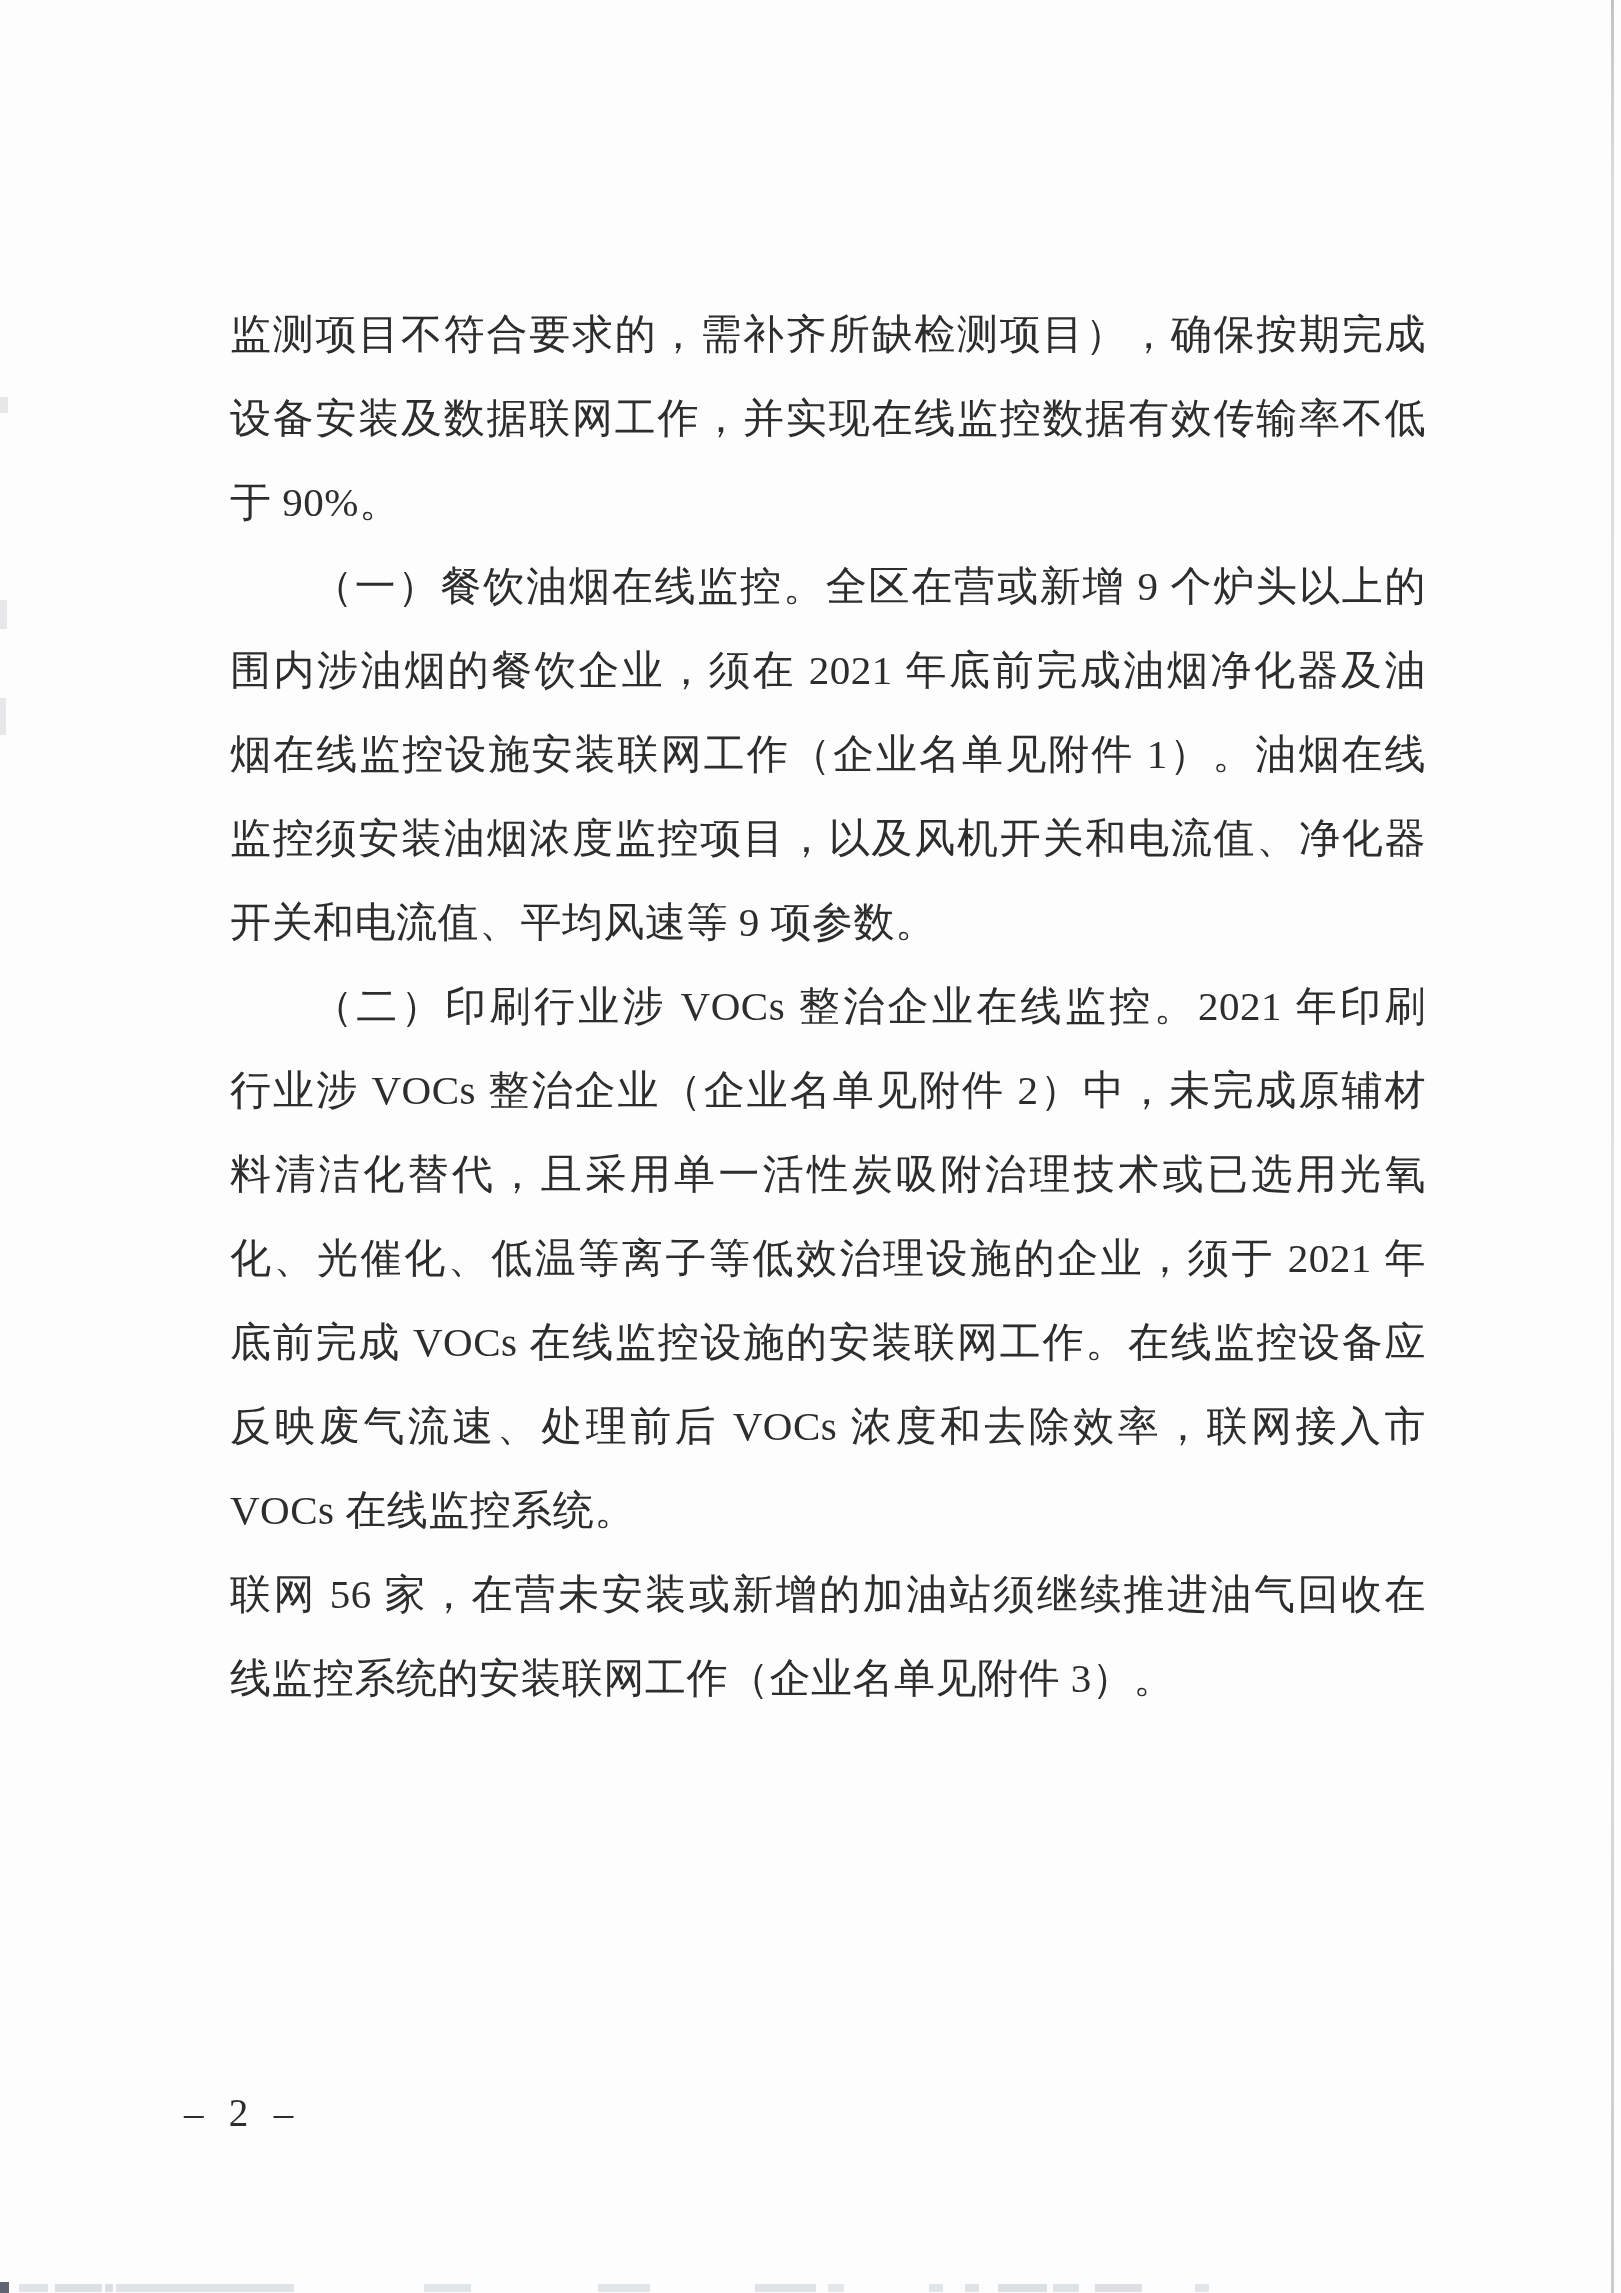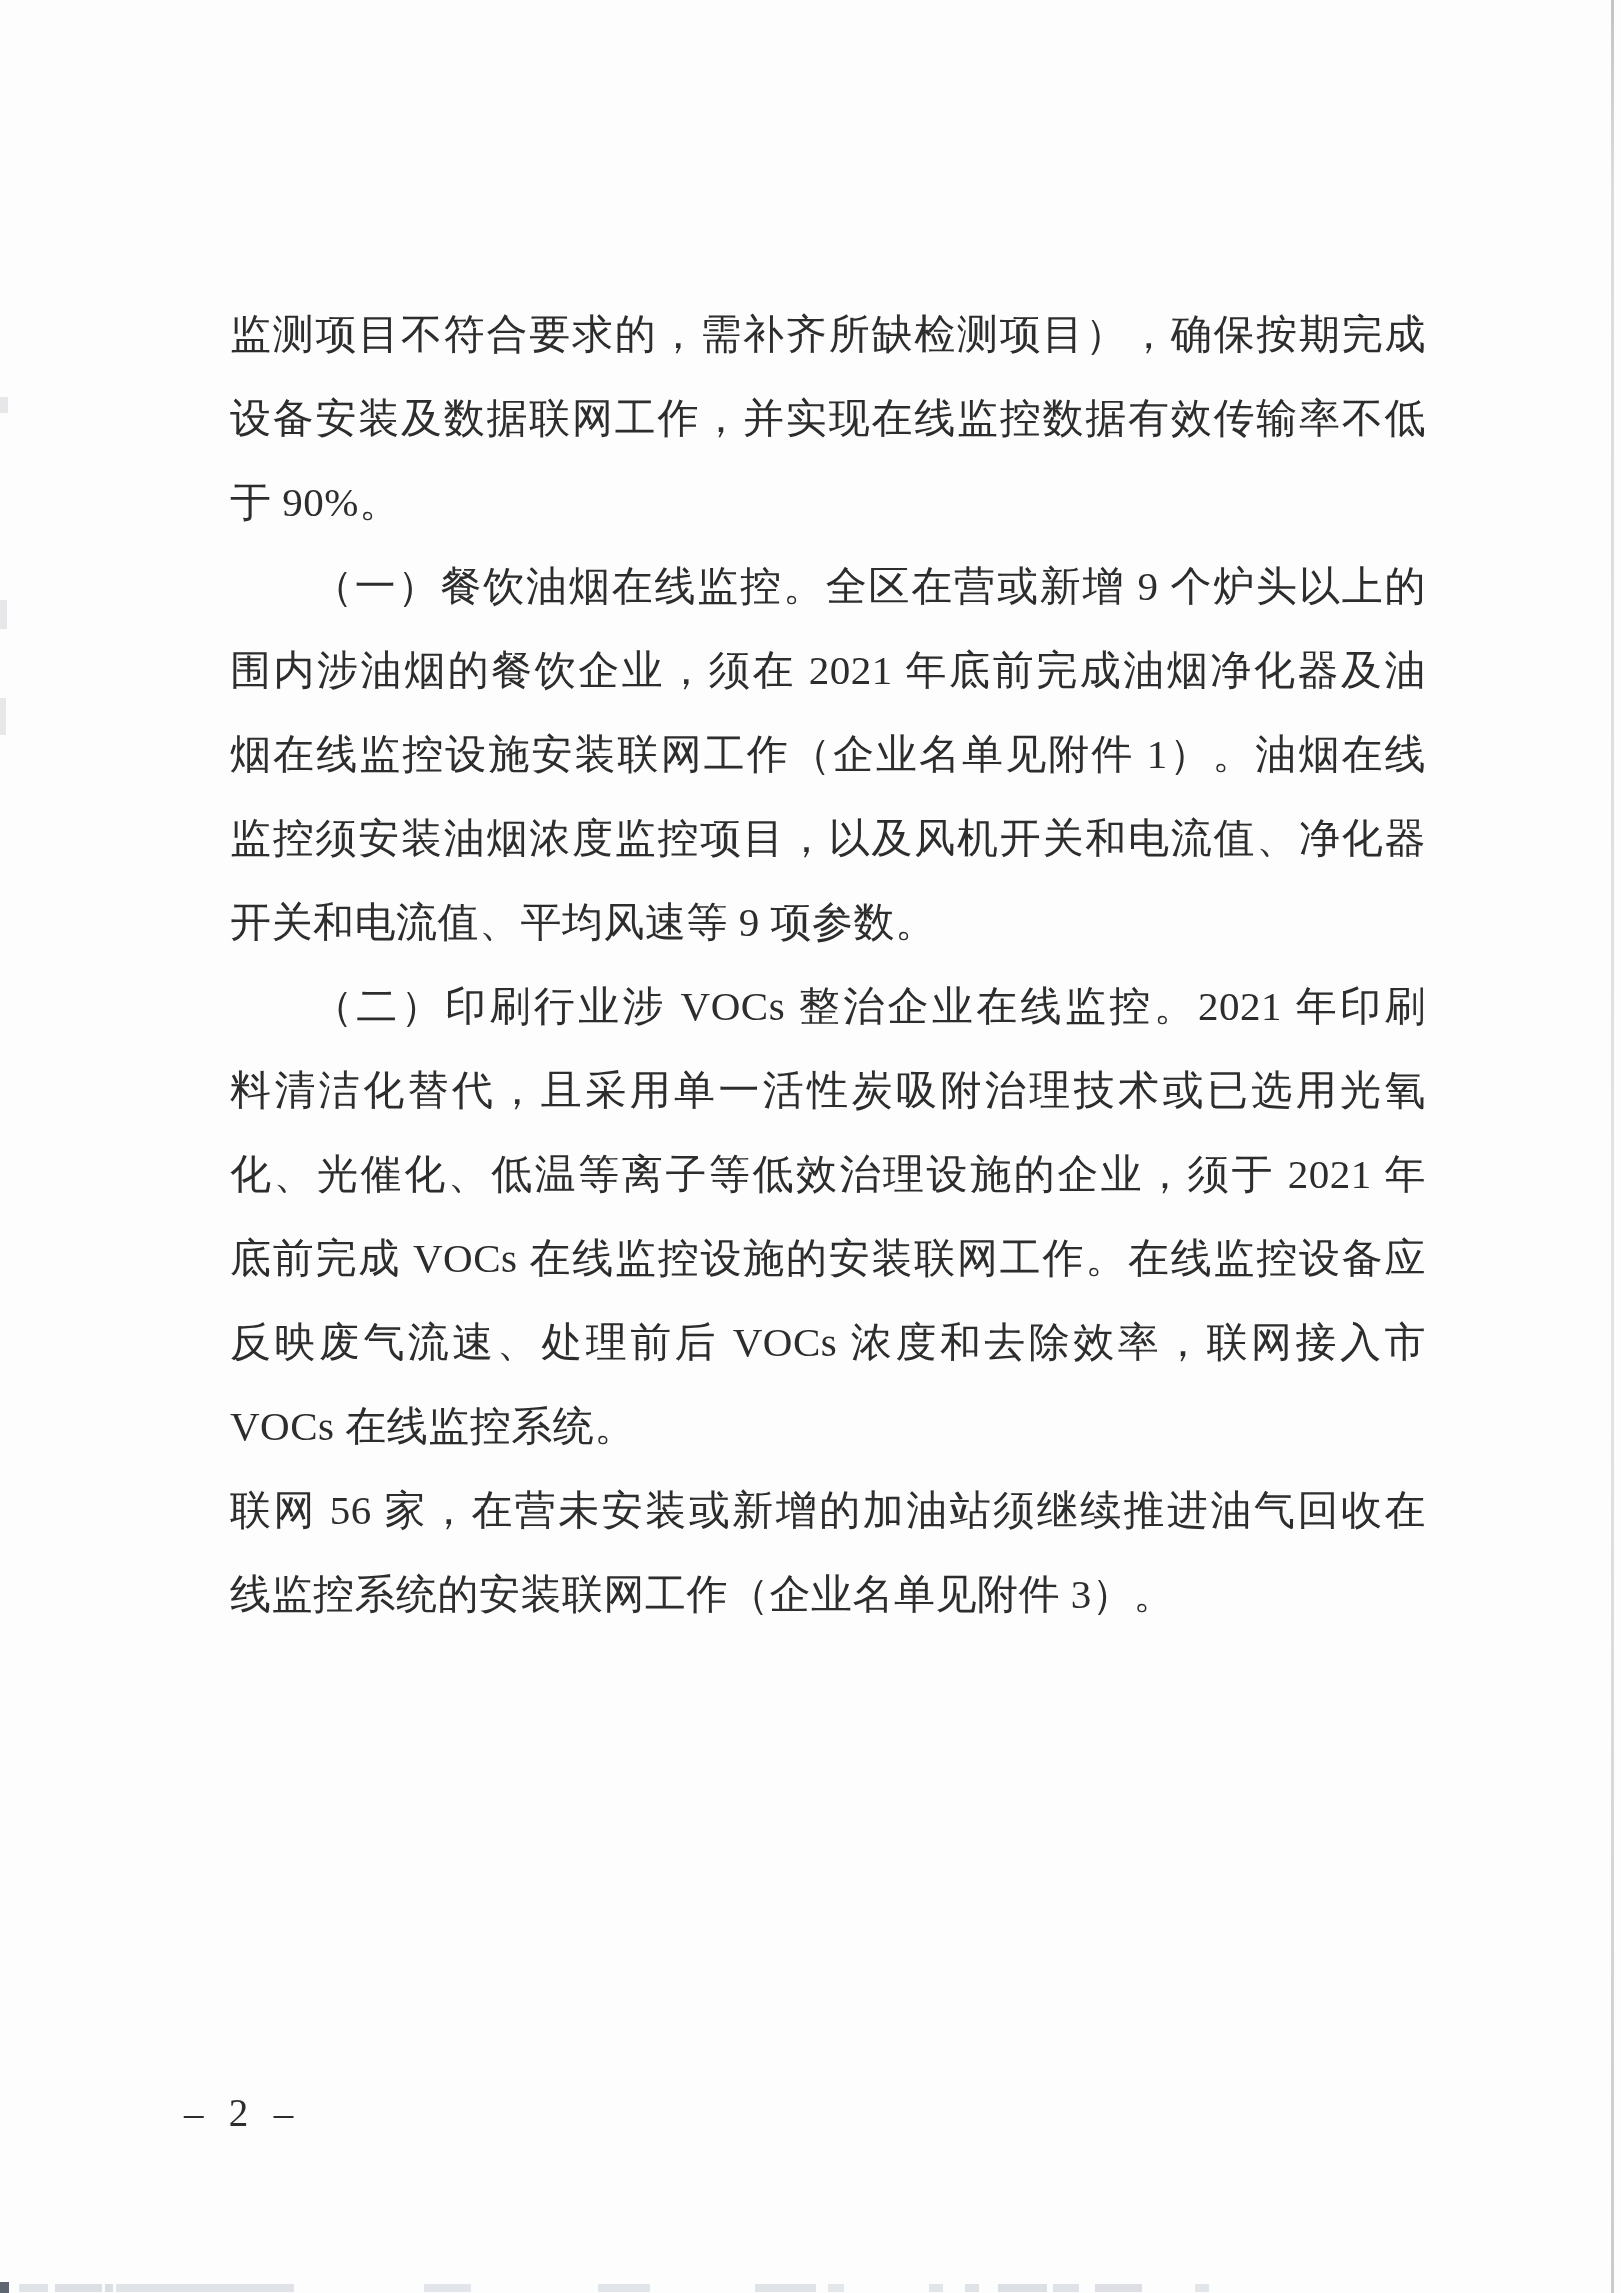--- a/index.html
+++ b/index.html
@@ -87,20 +87,21 @@
     <div class="para">
       <div class="line lead">（一）餐饮油烟在线监控。全区在营或新增 9 个炉头以上的</div>
       <div class="line">围内涉油烟的餐饮企业，须在 2021 年底前完成油烟净化器及油</div>
       <div class="line">烟在线监控设施安装联网工作（企业名单见附件 1）。油烟在线</div>
       <div class="line">监控须安装油烟浓度监控项目，以及风机开关和电流值、净化器</div>
       <div class="line tail">开关和电流值、平均风速等 9 项参数。</div>
     </div>
 
     <div class="para">
       <div class="line lead">（二）印刷行业涉 VOCs 整治企业在线监控。2021 年印刷</div>
+      <div class="line">行业涉 VOCs 整治企业（企业名单见附件 2）中，未完成原辅材</div>
       <div class="line">料清洁化替代，且采用单一活性炭吸附治理技术或已选用光氧</div>
       <div class="line">化、光催化、低温等离子等低效治理设施的企业，须于 2021 年</div>
       <div class="line">底前完成 VOCs 在线监控设施的安装联网工作。在线监控设备应</div>
       <div class="line">反映废气流速、处理前后 VOCs 浓度和去除效率，联网接入市</div>
       <div class="line tail">VOCs 在线监控系统。</div>
     </div>
 
     <div class="para">
       <div class="line">联网 56 家，在营未安装或新增的加油站须继续推进油气回收在</div>
       <div class="line tail">线监控系统的安装联网工作（企业名单见附件 3）。</div>

